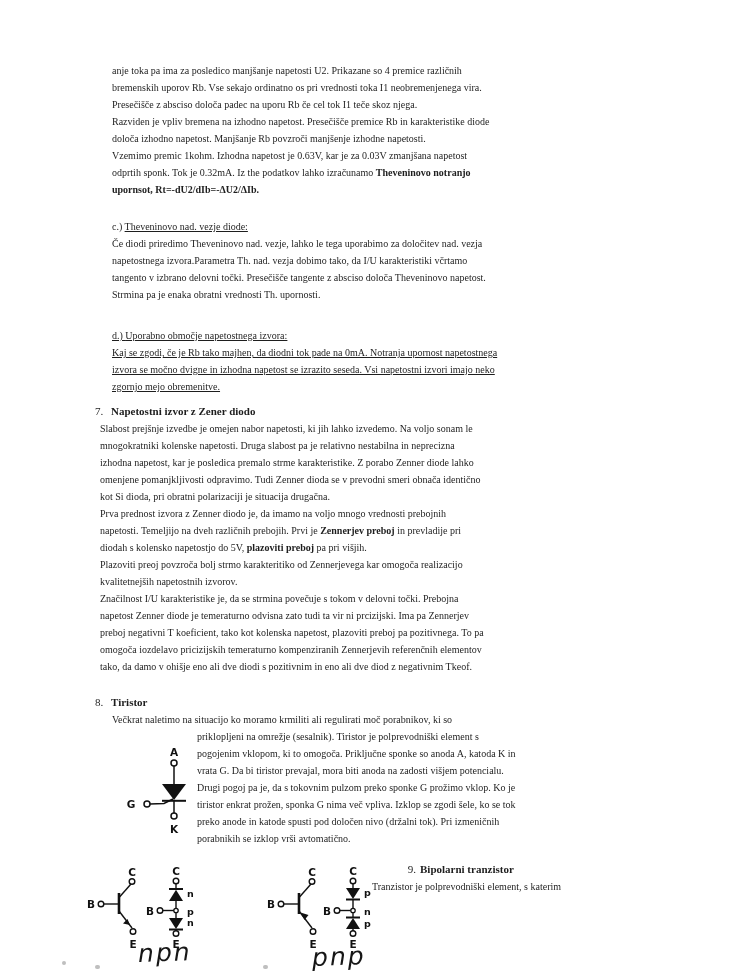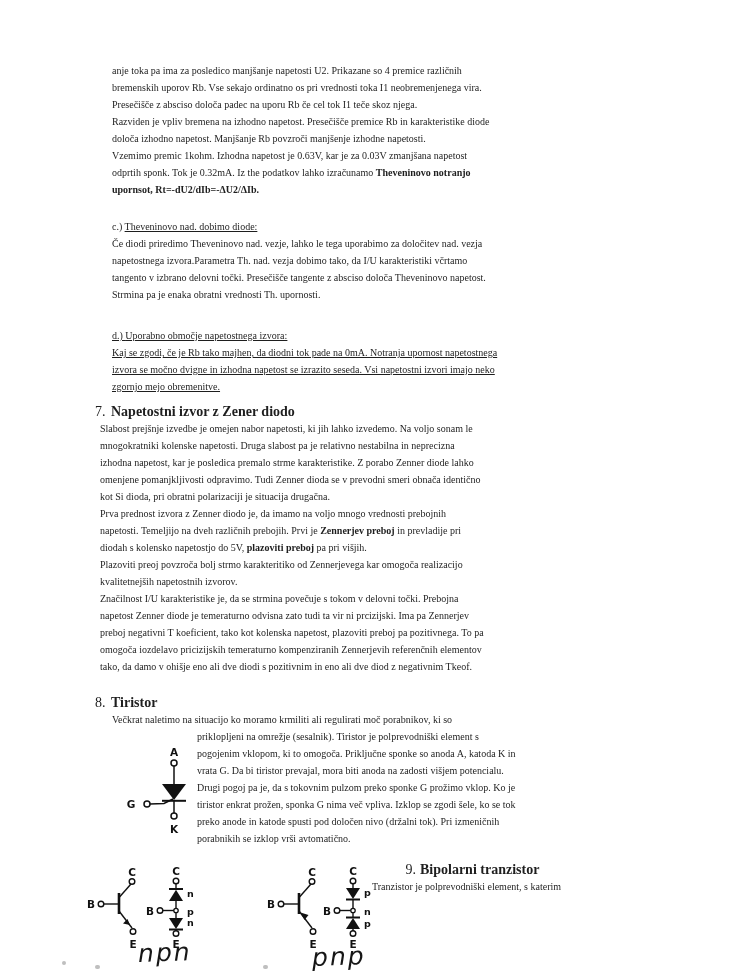--- a/index.html
+++ b/index.html
@@ -15,21 +15,21 @@
     position:absolute;
     font-size:10px;
     line-height:17px;
     white-space:pre-wrap;
     width:600px;
   }
   .b{font-weight:bold;}
   .u{text-decoration:underline;}
   .heading{
     position:absolute;
-    font-size:14px;
+    font-size:11px;
     line-height:17px;
     white-space:pre;
   }
   .heading .num{font-weight:normal;display:inline-block;min-width:16px;}
   .heading .ttl{font-weight:bold;}
   .indented{width:492px;}
   svg{position:absolute;overflow:visible;}
   svg text{
     font-family:"DejaVu Sans", sans-serif;
     font-size:10.5px;
@@ -55,21 +55,21 @@
 
   <div class="textblock" style="left:112px;top:62px;"><span>anje toka pa ima za posledico manjšanje napetosti U2. Prikazane so 4 premice različnih
 bremenskih uporov Rb. Vse sekajo ordinatno os pri vrednosti toka I1 neobremenjenega vira.
 Presečišče z absciso določa padec na uporu Rb če cel tok I1 teče skoz njega.
 Razviden je vpliv bremena na izhodno napetost. Presečišče premice Rb in karakteristike diode
 določa izhodno napetost. Manjšanje Rb povzroči manjšenje izhodne napetosti.
 Vzemimo premic 1kohm. Izhodna napetost je 0.63V, kar je za 0.03V zmanjšana napetost
 odprtih sponk. Tok je 0.32mA. Iz the podatkov lahko izračunamo </span><span class="b">Theveninovo notranjo
 upornsot, Rt=-dU2/dIb=-ΔU2/ΔIb.</span></div>
 
-  <div class="textblock" style="left:112px;top:218px;"><span>c.) </span><span class="u">Theveninovo nad. dobimo diode:</span><span>
+  <div class="textblock" style="left:112px;top:218px;"><span>c.) </span><span class="u">Theveninovo nad. vezje diode:</span><span>
 Če diodi priredimo Theveninovo nad. vezje, lahko le tega uporabimo za določitev nad. vezja
 napetostnega izvora.Parametra Th. nad. vezja dobimo tako, da I/U karakteristiki včrtamo
 tangento v izbrano delovni točki. Presečišče tangente z absciso določa Theveninovo napetost.
 Strmina pa je enaka obratni vrednosti Th. upornosti.</span></div>
 
   <div class="textblock" style="left:112px;top:327px;text-decoration:underline;"><span>d.) </span><span class="u">Uporabno območje napetostnega izvora:</span><span>
 Kaj se zgodi, če je Rb tako majhen, da diodni tok pade na 0mA. Notranja upornost napetostnega
 izvora se močno dvigne in izhodna napetost se izrazito seseda. Vsi napetostni izvori imajo neko
 zgornjo mejo obremenitve.</span></div>
 

